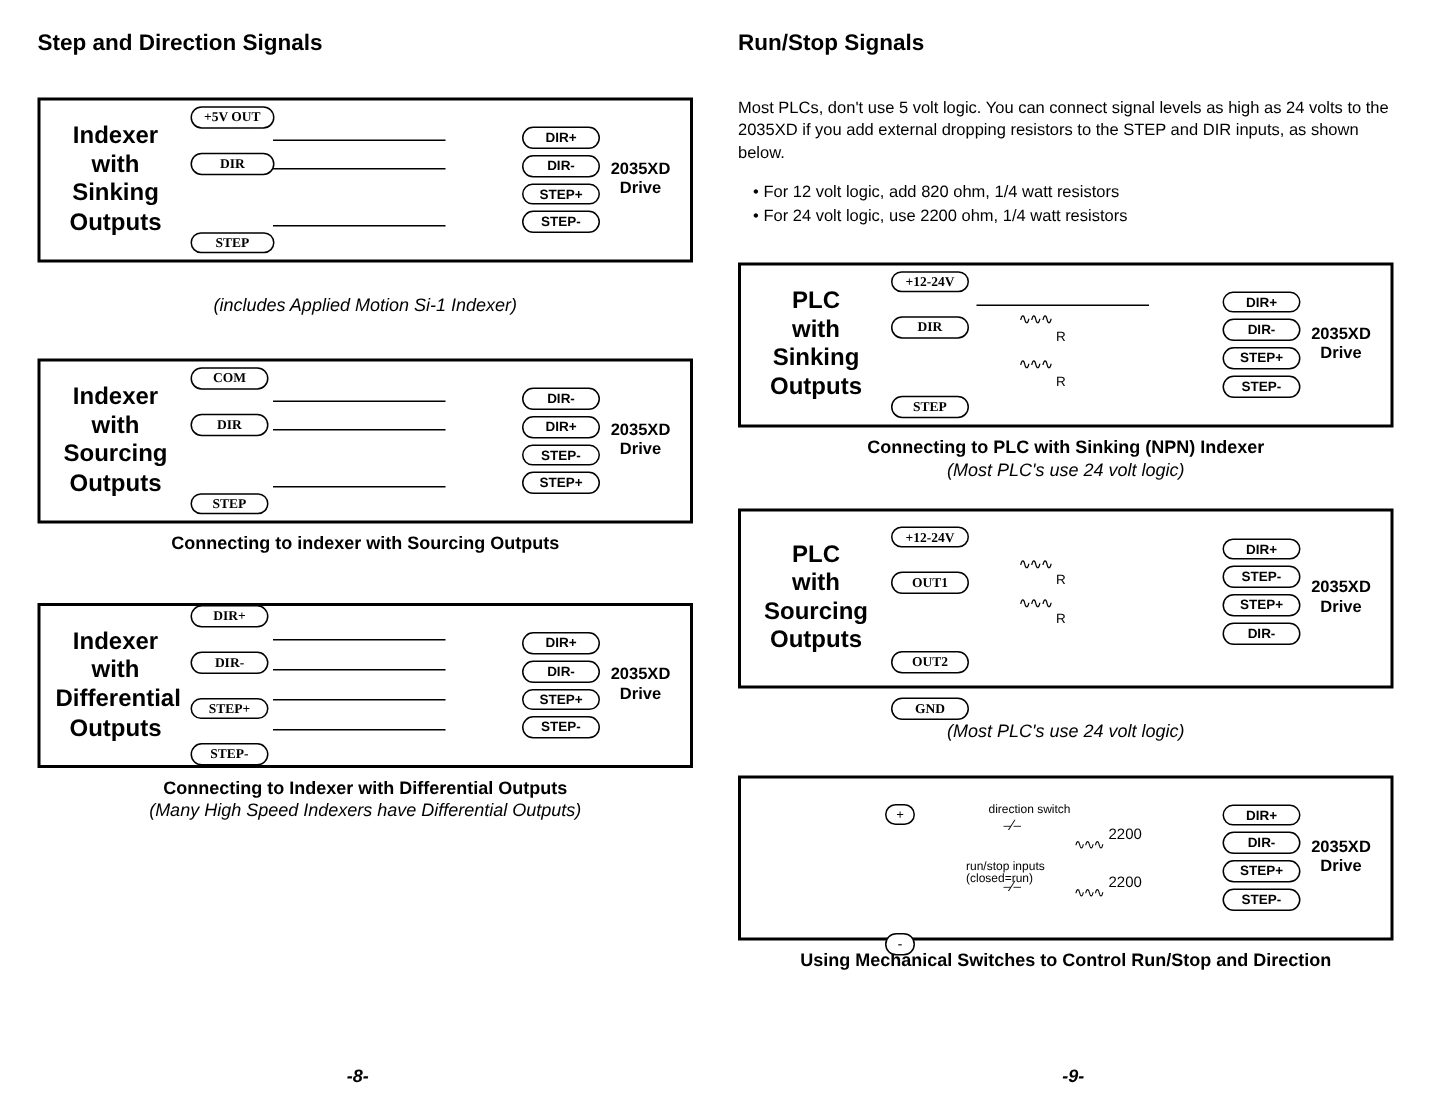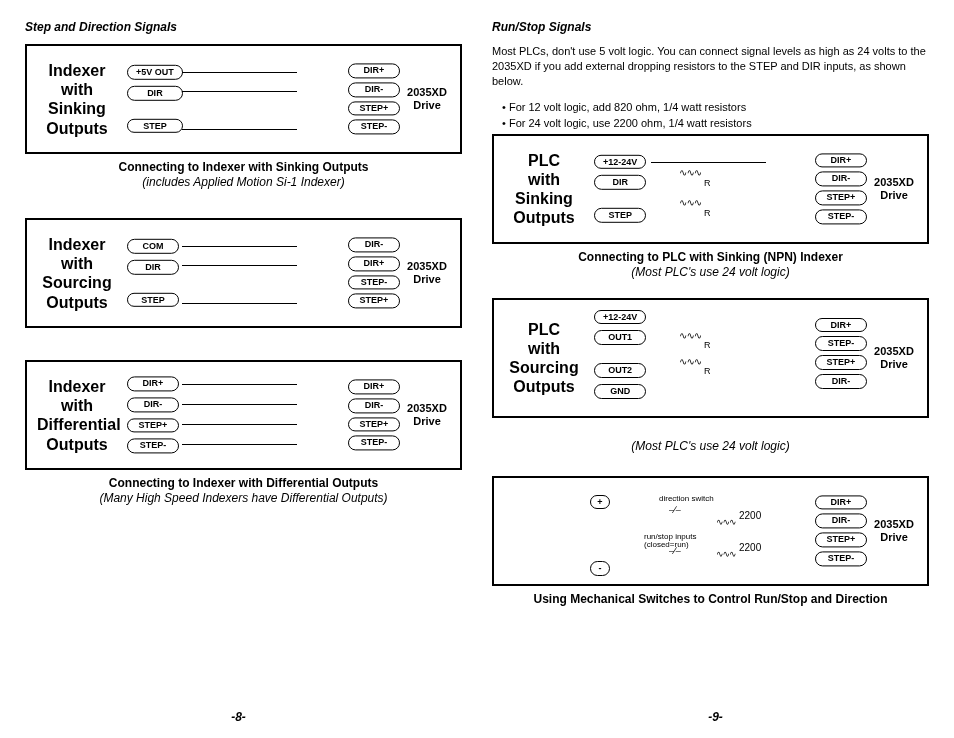--- a/index.html
+++ b/index.html
@@ -8,23 +8,23 @@
     height: 738px;
     font-family: Arial, Helvetica, sans-serif;
     font-size: 11px;
     color: #000;
     background: #fff;
     position: relative;
     padding: 20px 25px;
   }
   .columns { display: flex; gap: 30px; }
   .col { flex: 1; }
-  h2 { font-size: 12px; font-style: italic; font-weight: bold; margin-bottom: 10px; }
+  h2 { font-size: 15px; font-weight: bold; margin-bottom: 28px; }
   .intro { font-size: 11px; line-height: 1.35; margin-bottom: 10px; }
-  .bullets { margin: 0 0 2px 10px; font-size: 11px; line-height: 1.5; }
+  .bullets { margin: 0 0 22px 10px; font-size: 11px; line-height: 1.5; }
   .diagram-block { margin-bottom: 18px; }
   .diagram-box {
     border: 2px solid #000;
     height: 110px;
     position: relative;
     margin-bottom: 6px;
   }
   .diagram-box.tall { height: 140px; }
   .left-label {
     position: absolute;
@@ -47,21 +47,22 @@
     text-align: center;
     line-height: 1.2;
     width: 50px;
   }
   .terminals-left {
     position: absolute;
     left: 100px;
     top: 10px;
     display: flex;
     flex-direction: column;
-    gap: 6px;
+    gap: 16px;
+    font-family: Liberation Serif, serif;
   }
   .terminals-left.centered { top: 50%; transform: translateY(-50%); }
   .terminals-right {
     position: absolute;
     right: 60px;
     top: 10px;
     display: flex;
     flex-direction: column;
     gap: 4px;
   }
@@ -135,21 +136,21 @@
           <div class="term">STEP+</div>
           <div class="term">STEP-</div>
         </div>
         <div class="right-label" style="white-space:pre-line">2035XD
 Drive</div>
         <div class="wire" style="left:155px; width:115px; top:26px;"></div>
         <div class="wire" style="left:155px; width:115px; top:45px;"></div>
         <div class="wire" style="left:155px; width:115px; top:83px;"></div>
       </div>
       <div class="caption">
-        <span>Connecting to Indexer with Sinking Outputs</span><br>
+        <br>
         <span class="sub">(includes Applied Motion Si-1 Indexer)</span>
       </div>
     </div>
 
     <div class="diagram-block" style="margin-top:28px;">
       <div class="diagram-box">
         <div class="left-label" style="white-space:pre-line">Indexer
 with
 Sourcing
 Outputs</div>
@@ -163,20 +164,23 @@
           <div class="term">DIR-</div>
           <div class="term">DIR+</div>
           <div class="term">STEP-</div>
           <div class="term">STEP+</div>
         </div>
         <div class="right-label" style="white-space:pre-line">2035XD
 Drive</div>
         <div class="wire" style="left:155px; width:115px; top:26px;"></div>
         <div class="wire" style="left:155px; width:115px; top:45px;"></div>
         <div class="wire" style="left:155px; width:115px; top:83px;"></div>
+      </div>
+      <div class="caption">
+        <span>Connecting to indexer with Sourcing Outputs</span>
       </div>
     </div>
 
     <div class="diagram-block" style="margin-top:32px;">
       <div class="diagram-box">
         <div class="left-label" style="white-space:pre-line">Indexer
 with
 Differential
 Outputs</div>
         <div class="terminals-left centered">

